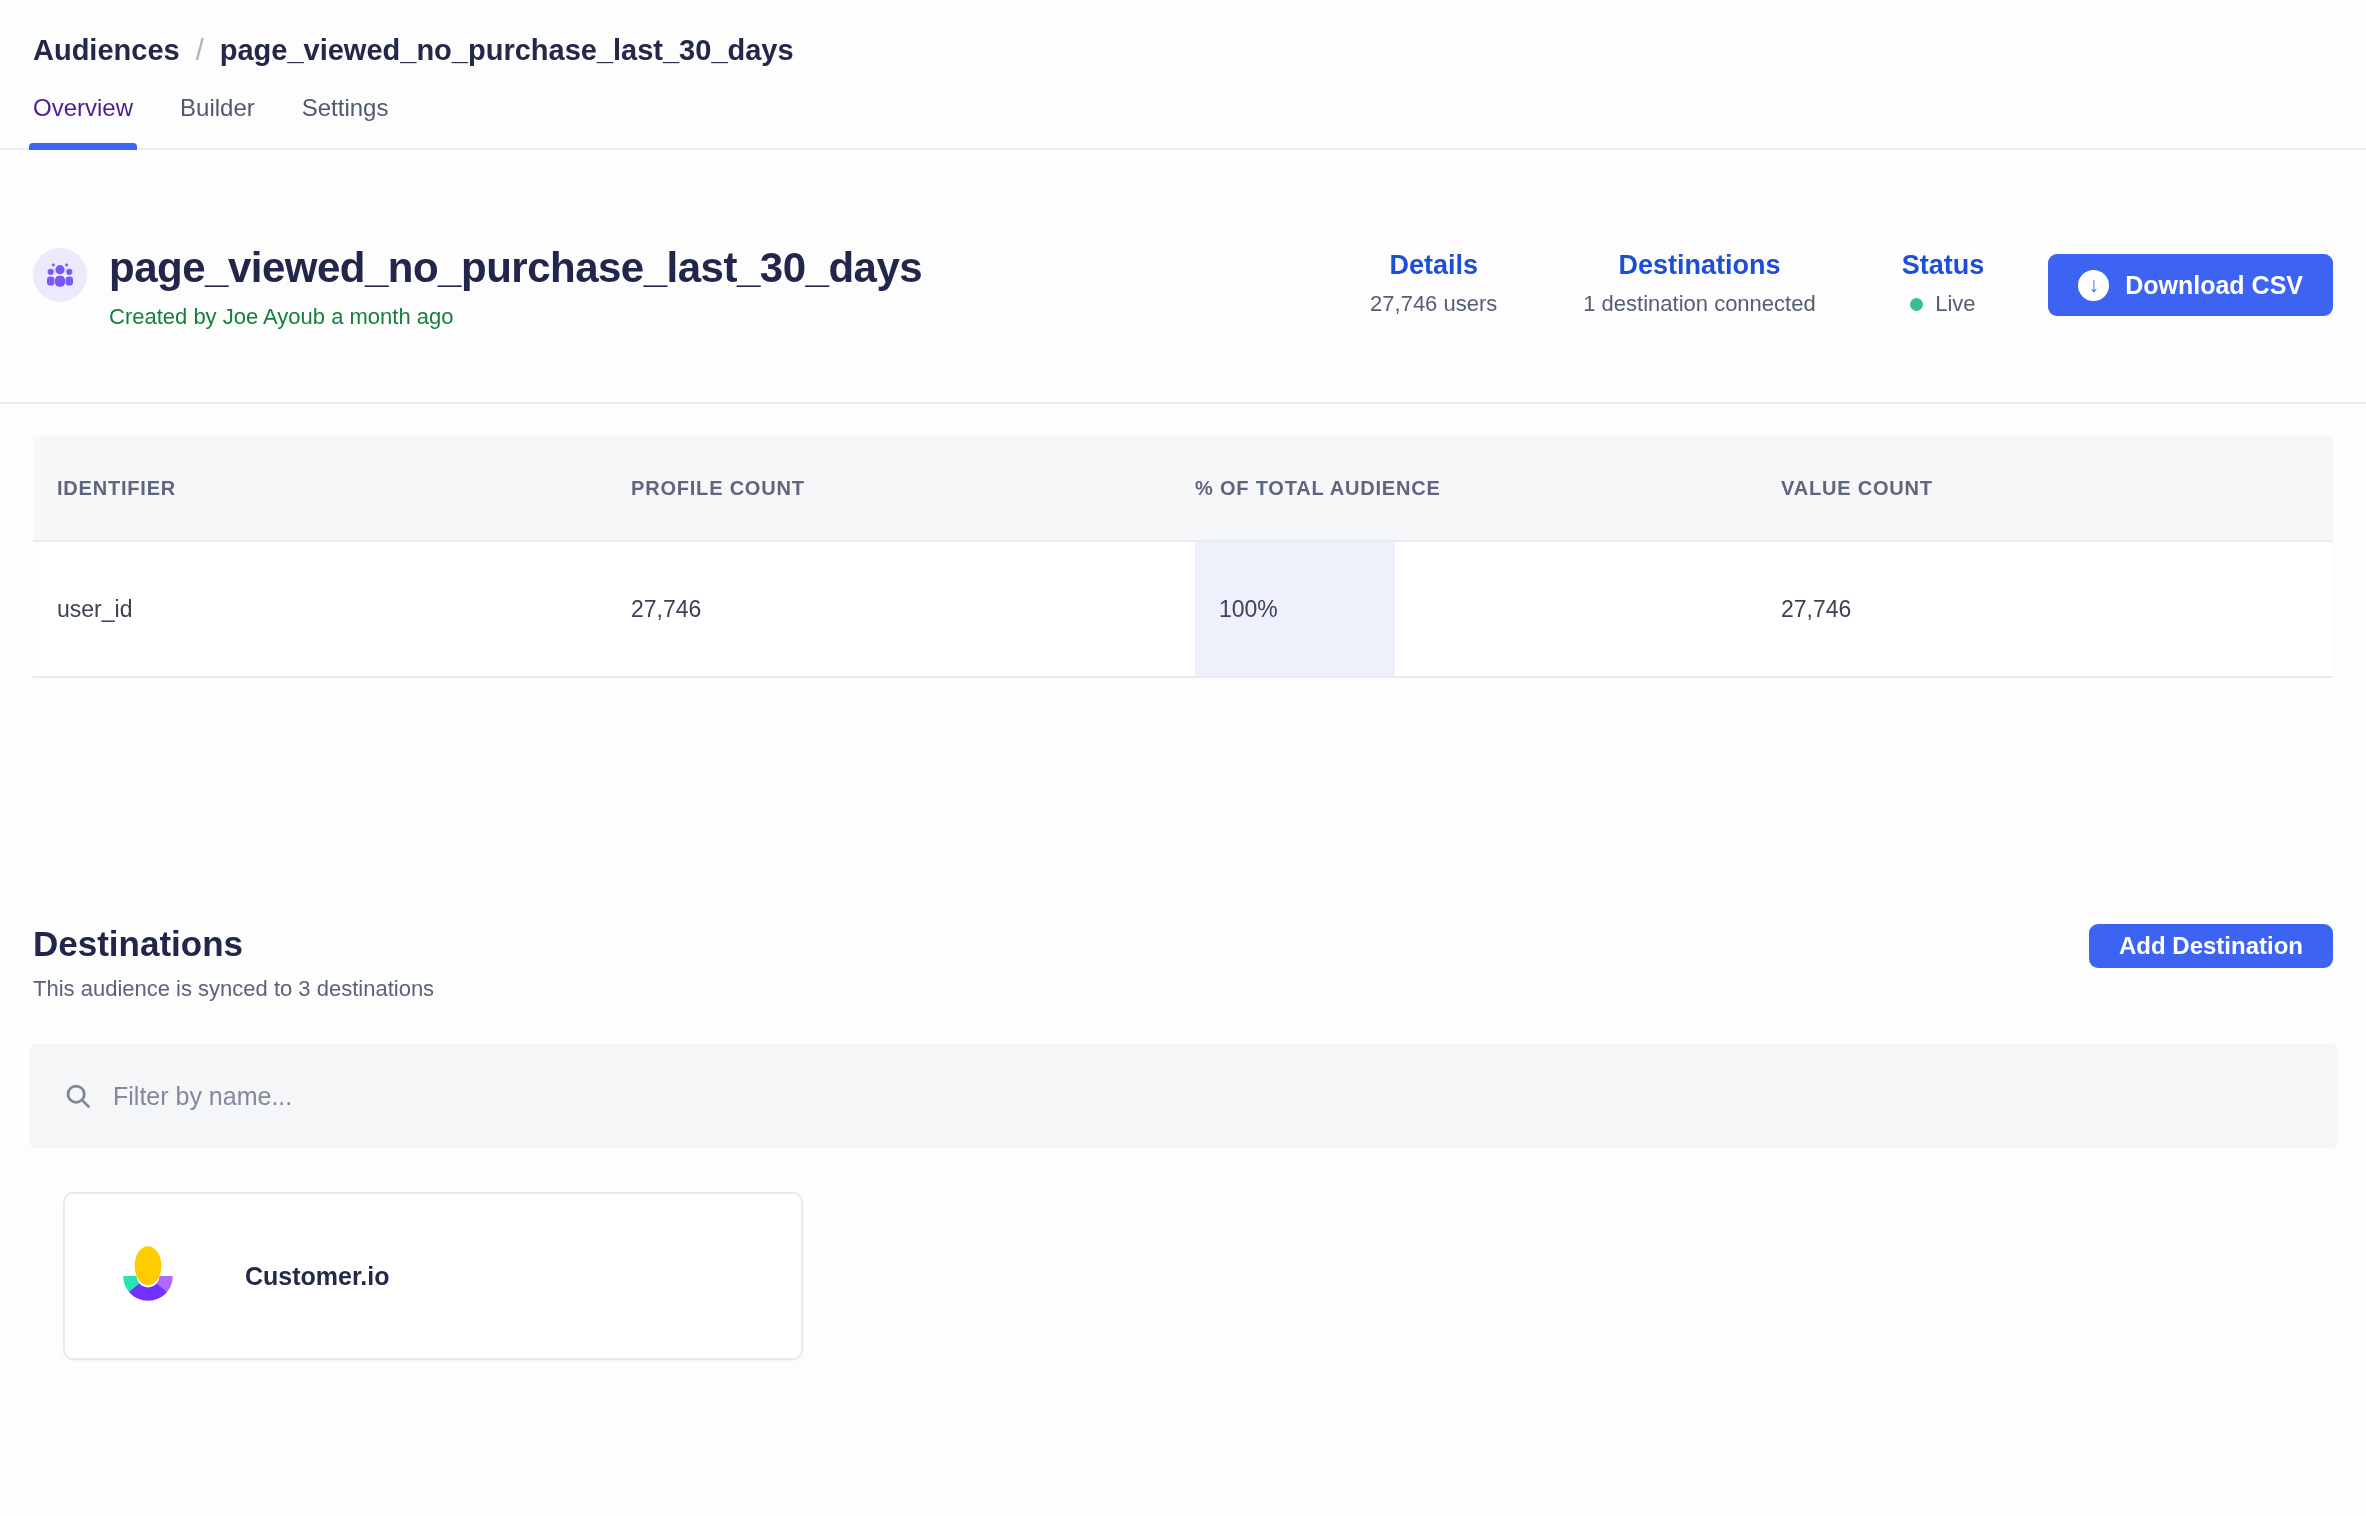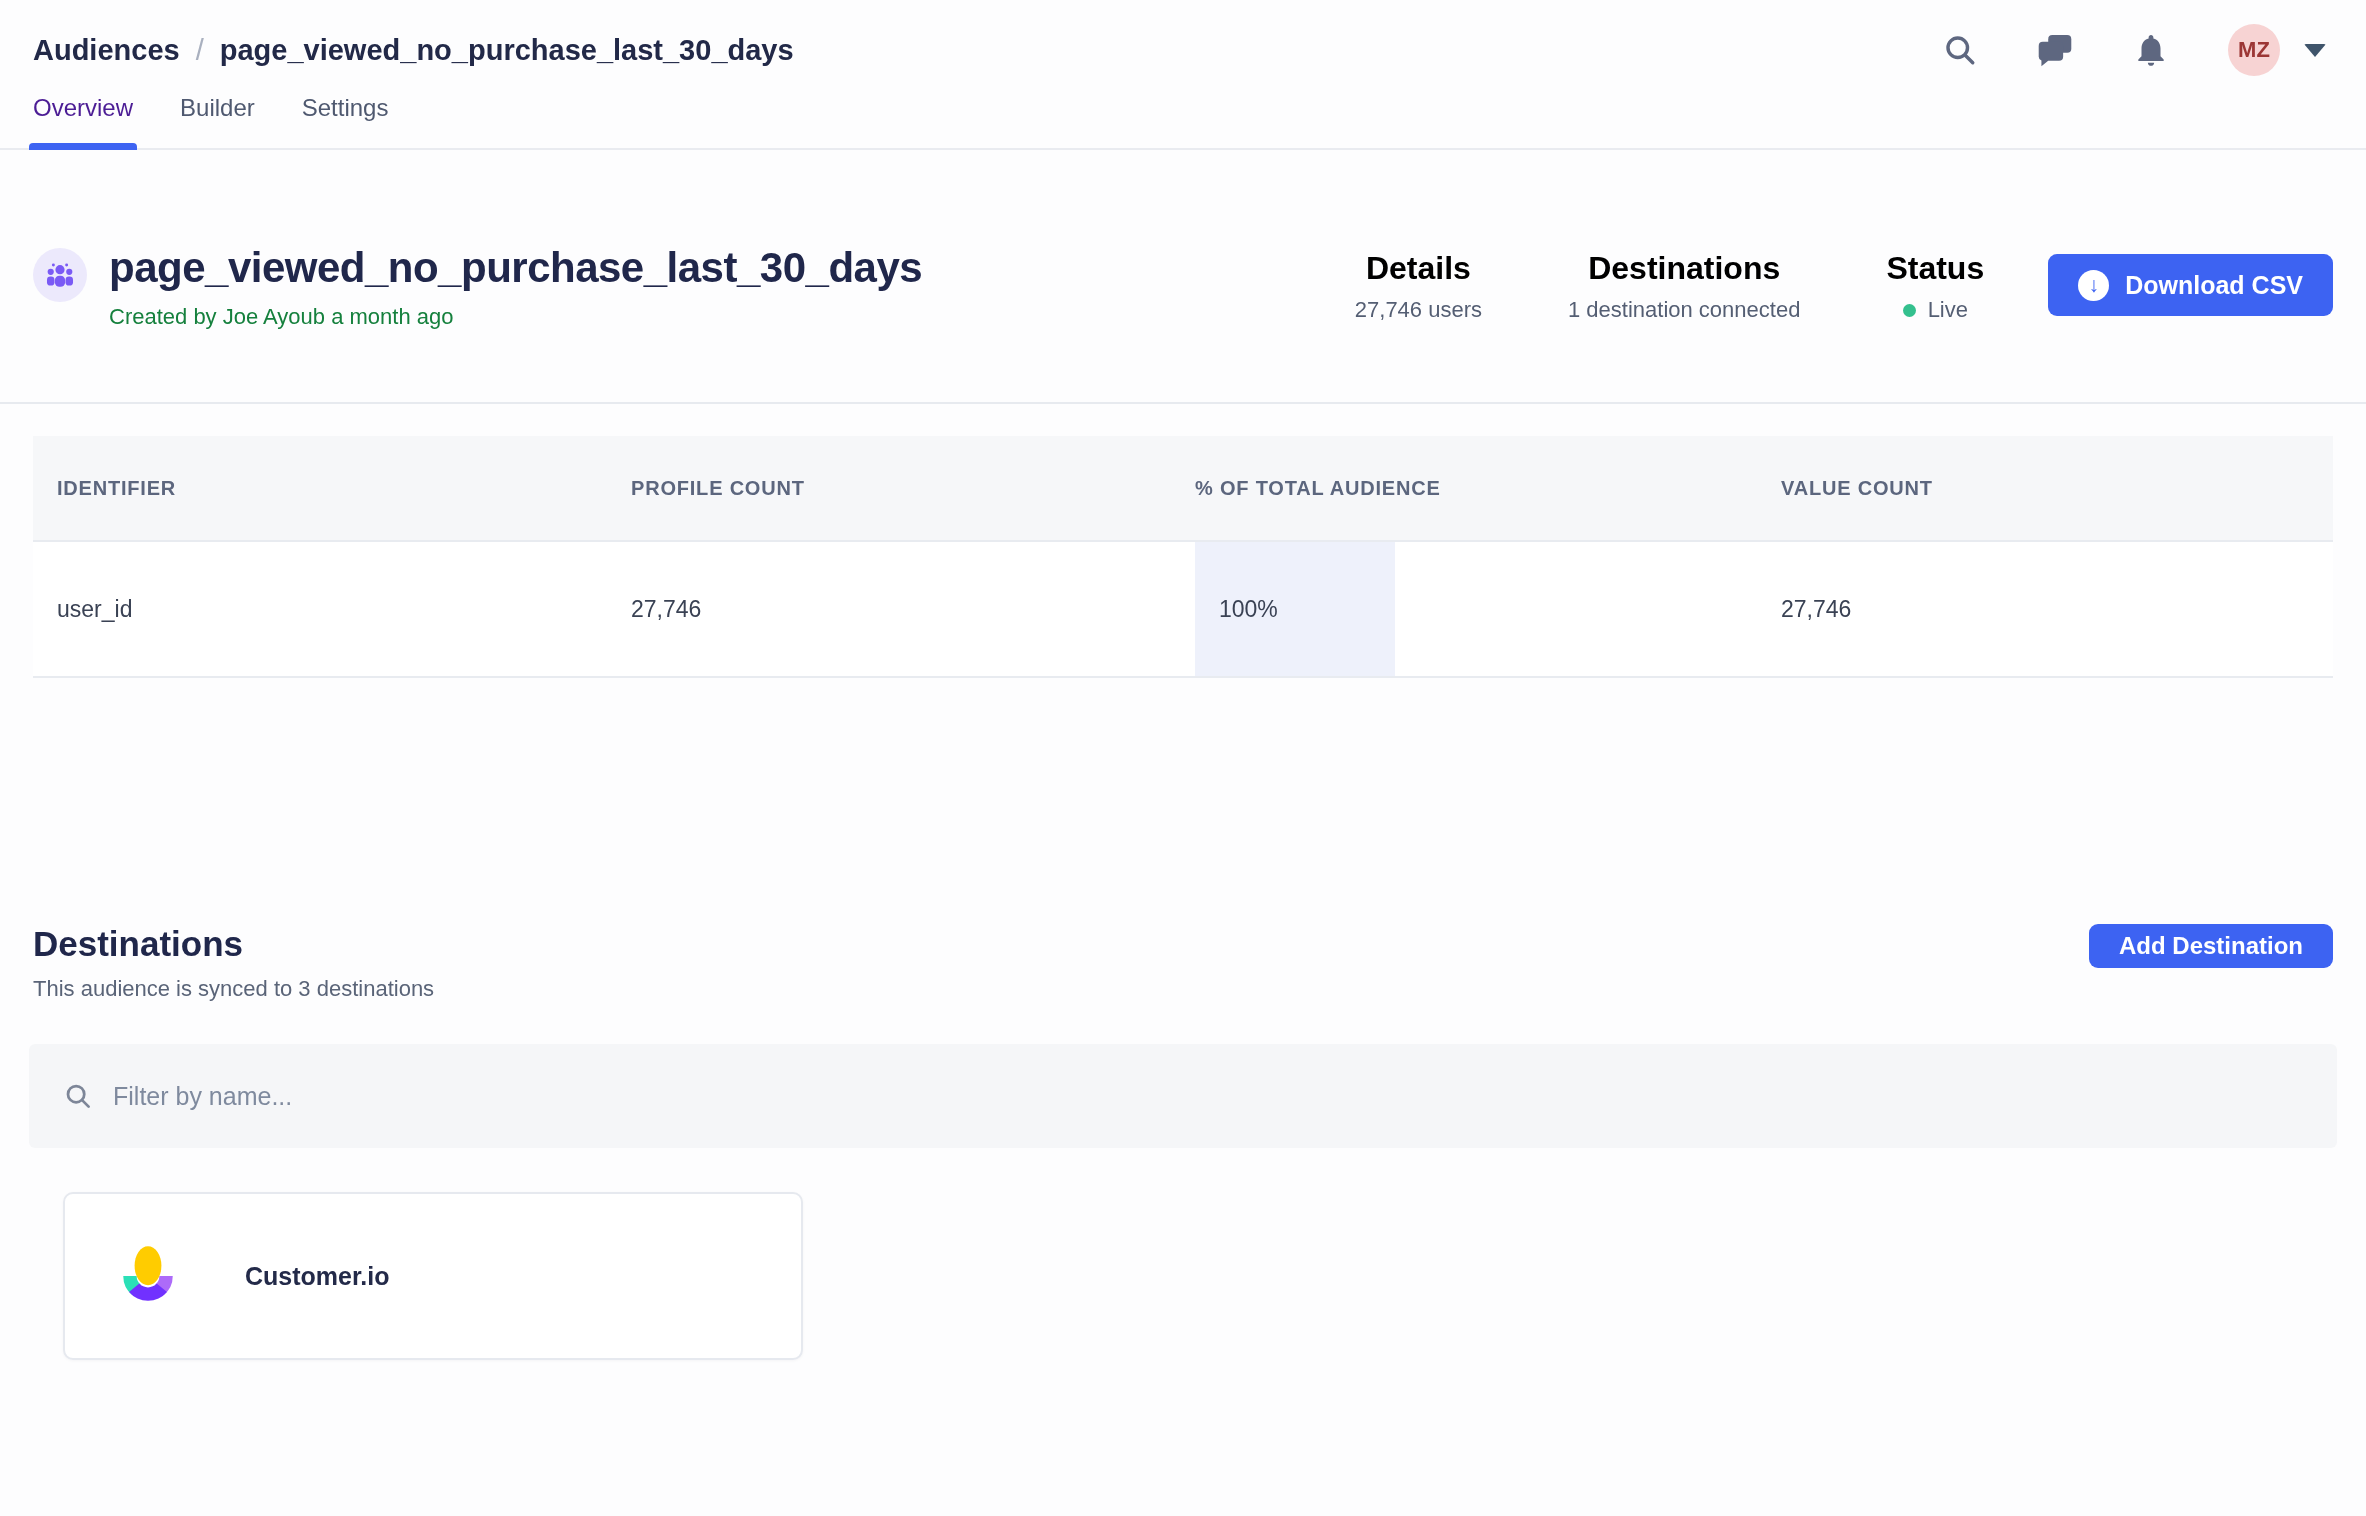--- a/index.html
+++ b/index.html
@@ -50,21 +50,21 @@
     width: 54px; height: 54px; border-radius: 50%;
     background: #ece9fc; display: flex; align-items: center; justify-content: center;
     margin-top: 4px; flex: none;
   }
   .page-title { font-size: 42px; font-weight: 700; color: #20274b; letter-spacing: -0.5px; }
   .created-by { font-size: 22px; color: #15803d; margin-top: 12px; }
 
   .header-right { display: flex; align-items: flex-start; }
   .stats { display: flex; gap: 86px; margin-top: 6px; }
   .stat { text-align: center; }
-  .stat-label { font-size: 32px; font-weight: 700; color: #000000; }
+  .stat-label { font-size: 27px; font-weight: 700; color: #1d4ed8; }
   .stat-value { font-size: 22px; color: #545e73; margin-top: 10px; }
   .status-value { display: flex; align-items: center; justify-content: center; gap: 12px; }
   .status-dot { width: 13px; height: 13px; border-radius: 50%; background: #34c08e; display: inline-block; }
 
   .btn-primary {
     background: #3d63f2; color: #fff; border: none; cursor: pointer;
     border-radius: 9px; font-family: "Liberation Sans", sans-serif;
     font-weight: 600; display: flex; align-items: center; justify-content: center;
   }
   .download-btn { height: 62px; padding: 0 30px; font-size: 25px; gap: 16px; margin-left: 64px; margin-top: 10px; }
@@ -120,43 +120,20 @@
   .dest-name { margin-left: 64px; font-size: 25px; font-weight: 700; color: #232a49; }
 </style>
 </head>
 <body>
 
 <div class="topbar">
   <div class="breadcrumb">
     <span>Audiences</span>
     <span class="sep">/</span>
     <span>page_viewed_no_purchase_last_30_days</span>
-  </div>
-  <div class="topbar-right">
-    <span class="icon-btn">
-      <svg width="36" height="36" viewBox="0 0 24 24" fill="none" stroke="#5e6780" stroke-width="2.3" stroke-linecap="round">
-        <circle cx="10.5" cy="10.5" r="6.5"></circle>
-        <line x1="15.5" y1="15.5" x2="20.5" y2="20.5"></line>
-      </svg>
-    </span>
-    <span class="icon-btn">
-      <svg width="38" height="38" viewBox="0 0 28 28" fill="#5e6780">
-        <rect x="9" y="3" width="17" height="13" rx="3"></rect>
-        <path d="M2 11a3 3 0 0 1 3-3h12a3 3 0 0 1 3 3v8a3 3 0 0 1-3 3H9l-5 4v-4.2A3 3 0 0 1 2 19z"></path>
-      </svg>
-    </span>
-    <span class="icon-btn">
-      <svg width="38" height="38" viewBox="0 0 24 24" fill="#5e6780">
-        <path d="M12 22c1.1 0 2-.9 2-2h-4c0 1.1.9 2 2 2zm6-6v-5c0-3.07-1.63-5.64-4.5-6.32V4c0-.83-.67-1.5-1.5-1.5s-1.5.67-1.5 1.5v.68C7.64 5.36 6 7.92 6 11v5l-2 2v1h16v-1l-2-2z"></path>
-      </svg>
-    </span>
-    <span class="avatar-wrap">
-      <span class="avatar">MZ</span>
-      <span class="chevron-down"></span>
-    </span>
   </div>
 </div>
 
 <div class="tabs">
   <div class="tab active">Overview</div>
   <div class="tab">Builder</div>
   <div class="tab">Settings</div>
 </div>
 
 <div class="page-header">

